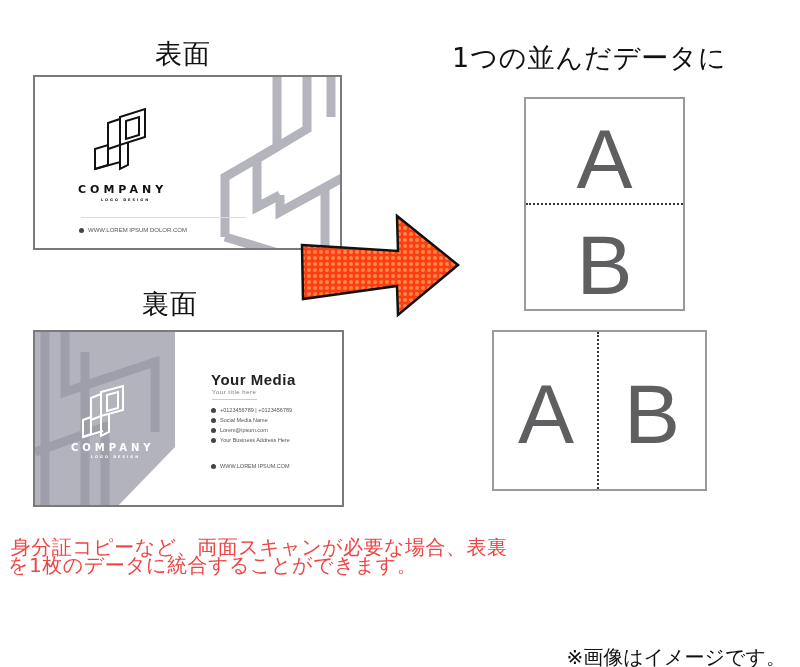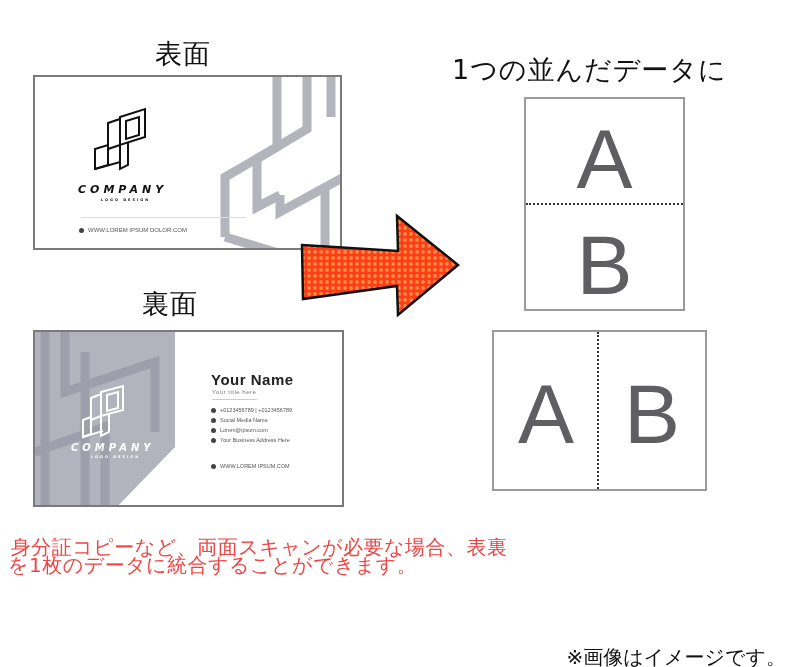--- a/index.html
+++ b/index.html
@@ -7,40 +7,40 @@
          font-family:"DejaVu Sans", sans-serif; color:#111; }
   .abs { position:absolute; }
   .label-big { font-size:27px; font-weight:normal; color:#111; letter-spacing:1px; }
   .title-right { font-size:27px; color:#111; letter-spacing:1px; }
 
   
   .card { position:absolute; background:#fff; border:2px solid #7a7a7a; box-sizing:border-box; overflow:hidden; }
   #front { left:33px; top:75px; width:309px; height:175px; }
   #back  { left:33px; top:330px; width:311px; height:177px; }
 
-  .company { font-family:"DejaVu Sans", sans-serif; font-weight:bold; letter-spacing:4px; font-size:11px;font-style:italic; }
+  .company { font-family:"DejaVu Sans", sans-serif; font-weight:bold; letter-spacing:4px; font-size:11px; }
   .logo-design { font-size:3.5px; letter-spacing:2px; font-weight:bold; }
   .tiny { font-size:6px; color:#555; font-family:"Liberation Sans", sans-serif; }
   .your-name { font-family:"Liberation Sans", sans-serif; font-weight:bold; font-size:15px; color:#222; letter-spacing:0.5px; }
   .your-title { font-size:6px; color:#777; letter-spacing:0.5px; font-family:"Liberation Sans", sans-serif; }
   .info-row { font-size:5.5px; color:#555; display:flex; align-items:center; gap:4px; height:10px; font-family:"Liberation Sans", sans-serif; }
   .bullet { width:5px; height:5px; border-radius:50%; background:#444; display:inline-block; }
 
   .box { position:absolute; border:2px solid #9a9a9a; box-sizing:border-box; background:#fff; }
   .letter { position:absolute; font-family:"Liberation Sans", sans-serif; color:#5f5f62; font-size:84px; line-height:1; text-align:center; }
 
   .desc { font-size:20px; color:#ef4444; line-height:34px; letter-spacing:0.5px; }
   .note { font-size:20px; color:#111; }
 </style>
 </head>
 <body>
 
 <div class="abs label-big" style="left:155px; top:36px;">表面</div>
 <div class="abs label-big" style="left:142px; top:286px;">裏面</div>
-<div class="abs title-right" style="left:452px; top:52px;">1つの並んだデータに</div>
+<div class="abs title-right" style="left:452px; top:40px;">1つの並んだデータに</div>
 
 <div class="card" id="front">
 
   <svg class="abs" style="left:0; top:0;" width="309" height="175">
     <g fill="none" stroke="#b4b4bc" stroke-width="9">
       <path d="M242 0 V70 L190 100 V160"></path>
       <path d="M272 0 V52 L222 82 V130 L245 118"></path>
       <path d="M296 0 V40"></path>
       <path d="M309 100 L245 135 V118"></path>
       <path d="M190 160 L240 175"></path>
@@ -83,21 +83,21 @@
       <path d="M26 11 L37 8 V24 L26 27 Z"></path>
       <path d="M10 14 L20 10 V32 L10 36 Z"></path>
       <path d="M2 36 L10 33 V50 L2 53 Z"></path>
       <path d="M2 53 L22 47"></path>
       <path d="M20 32 V52 L28 48 V30"></path>
     </g>
   </svg>
   <div class="abs company" style="left:36px; top:110px; color:#fff; font-size:10px;">COMPANY</div>
   <div class="abs logo-design" style="left:56px; top:123px; color:#fff;">LOGO DESIGN</div>
 
-  <div class="abs your-name" style="left:176px; top:39px;">Your Name</div>
+  <div class="abs your-name" style="left:176px; top:39px;">Your Media</div>
   <div class="abs your-title" style="left:177px; top:57px;">Your title here</div>
   <div class="abs" style="left:177px; top:67px; width:45px; height:1px; background:#ccc;"></div>
 
   <div class="abs" style="left:176px; top:73px;">
     <div class="info-row">
       <span class="bullet"></span>
       <span>+0123456789 | +0123456789</span>
     </div>
     <div class="info-row">
       <span class="bullet"></span>

